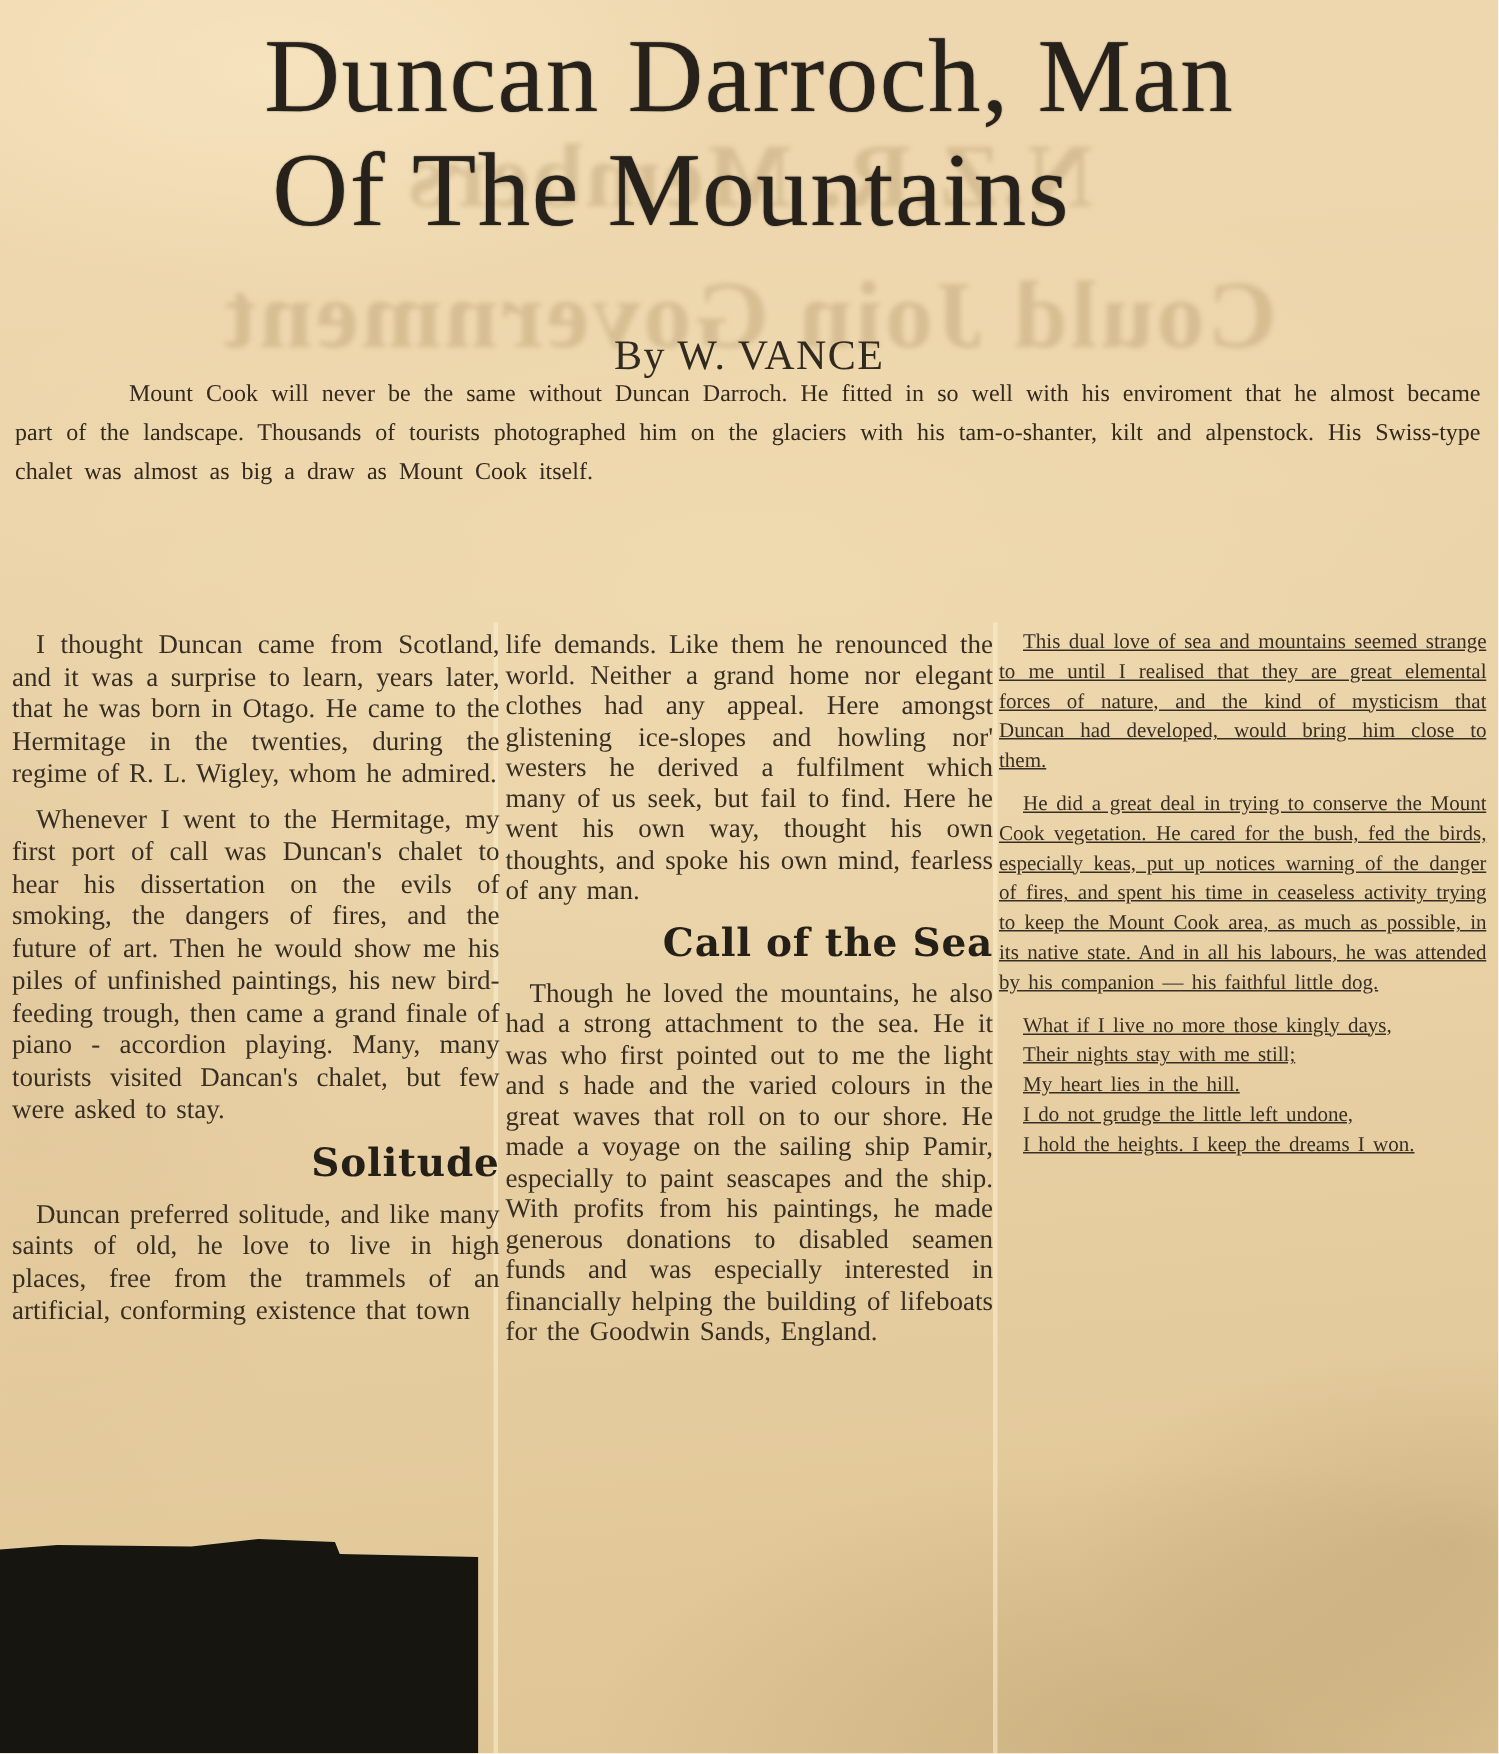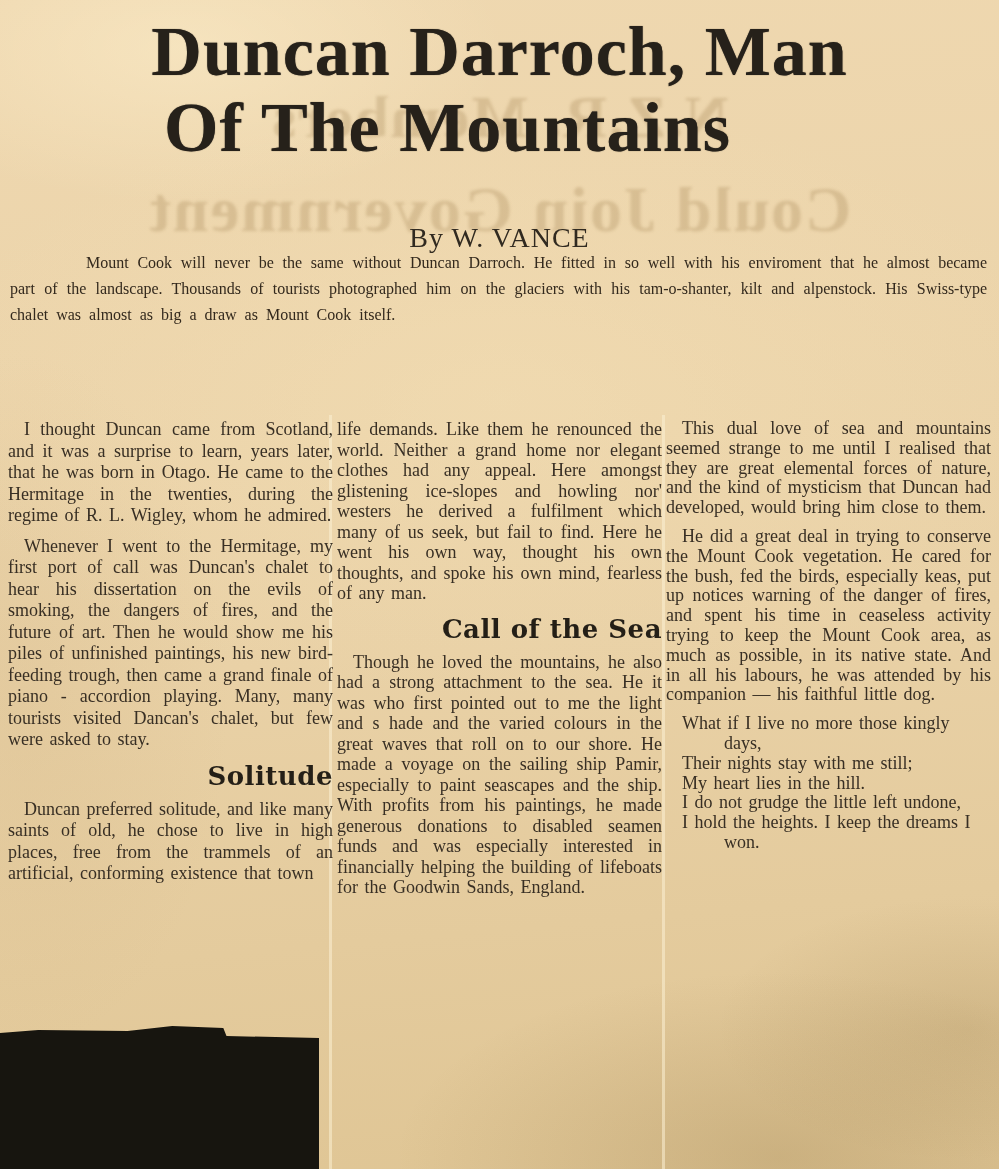--- a/index.html
+++ b/index.html
@@ -24,21 +24,21 @@
     font-weight:bold;
     color:rgba(148,112,62,0.24);
     filter:blur(1.6px);
     pointer-events:none;
   }
   .ghost-line{transform:scaleX(-1);font-size:60px;line-height:1.5;letter-spacing:2px;white-space:nowrap;}
   .ghost-line2{font-size:64px;}
   .title{
     position:absolute;top:14px;left:0;right:0;margin:0;
     text-align:center;
-    font-weight:bold;color:#26211a;
+    font-weight:normal;color:#26211a;
     font-size:70px;line-height:76px;
     letter-spacing:1px;
     text-shadow:0 0 1px rgba(38,33,26,0.7);
   }
   .title .t1{display:block;}
   .title .t2{display:block;transform:translateX(-52px);}
   .byline{
     position:absolute;top:222px;left:0;right:0;
     text-align:center;
     font-size:28px;letter-spacing:1px;color:#312a20;
@@ -51,21 +51,21 @@
   }
   .columns{
     position:absolute;top:419px;left:8px;right:8px;bottom:0;
     display:flex;gap:4px;
     overflow:hidden;
   }
   .col{flex:1 1 0;text-align:justify;color:#382f24;}
   .col p{margin:0 0 9px 0;}
   .col-left{font-size:18px;line-height:21.5px;}
   .col-mid{font-size:18px;line-height:20.5px;}
-  .col-right{font-size:18px;line-height:19.8px;}
+  .col-right{font-size:14px;line-height:19.8px;text-decoration:underline;}
   .para{word-spacing:2px;}
   .indent{text-indent:16px;}
   .subhead{
     margin:10px 0 8px 0;
     font-family:"DejaVu Serif", serif;
     font-weight:bold;color:#241f17;
     font-size:26px;line-height:30px;
     text-align:right;letter-spacing:0.5px;
   }
   .poem{margin-top:2px;}
@@ -109,21 +109,21 @@
 
   <div class="gutter g1"></div>
   <div class="gutter g2"></div>
 
   <div class="columns">
 
     <div class="col col-left">
       <p class="para indent">I thought Duncan came from Scotland, and it was a surprise to learn, years later, that he was born in Otago.  He came to the Hermitage in the twenties, during the regime of R. L. Wigley, whom he admired.</p>
       <p class="para indent">Whenever I went to the Hermitage, my first port of call was Duncan's chalet to hear his dissertation on the evils of smoking, the dangers of fires, and the future of art.  Then he would show me his piles of unfinished paintings, his new bird-feeding trough, then came a grand finale of piano - accordion playing. Many, many tourists visited Dancan's chalet, but few were asked to stay.</p>
       <h2 class="subhead">Solitude</h2>
-      <p class="para indent">Duncan preferred solitude, and like many saints of old, he chose to live in high places, free from the trammels of an artificial, conforming existence that town</p>
+      <p class="para indent">Duncan preferred solitude, and like many saints of old, he love to live in high places, free from the trammels of an artificial, conforming existence that town</p>
     </div>
 
     <div class="col col-mid">
       <p class="para">life demands.  Like them he renounced the world.  Neither a grand home nor elegant clothes had any appeal.  Here amongst glistening ice-slopes and howling nor' westers he derived a fulfilment which many of us seek, but fail to find.  Here he went his own way, thought his own thoughts, and spoke his own mind, fearless of any man.</p>
       <h2 class="subhead">Call of the Sea</h2>
       <p class="para indent">Though he loved the mountains, he also had a strong attachment to the sea.  He it was who first pointed out to me the light and s hade and the varied colours in the great waves that roll on to our shore.  He made a voyage on the sailing ship Pamir, especially to paint seascapes and the ship.  With profits from his paintings, he made generous donations to disabled seamen funds and was especially interested in financially helping the building of lifeboats for the Goodwin Sands, England.</p>
     </div>
 
     <div class="col col-right">
       <p class="para indent">This dual love of sea and mountains seemed strange to me until I realised that they are great elemental forces of nature, and the kind of mysticism that Duncan had developed, would bring him close to them.</p>

